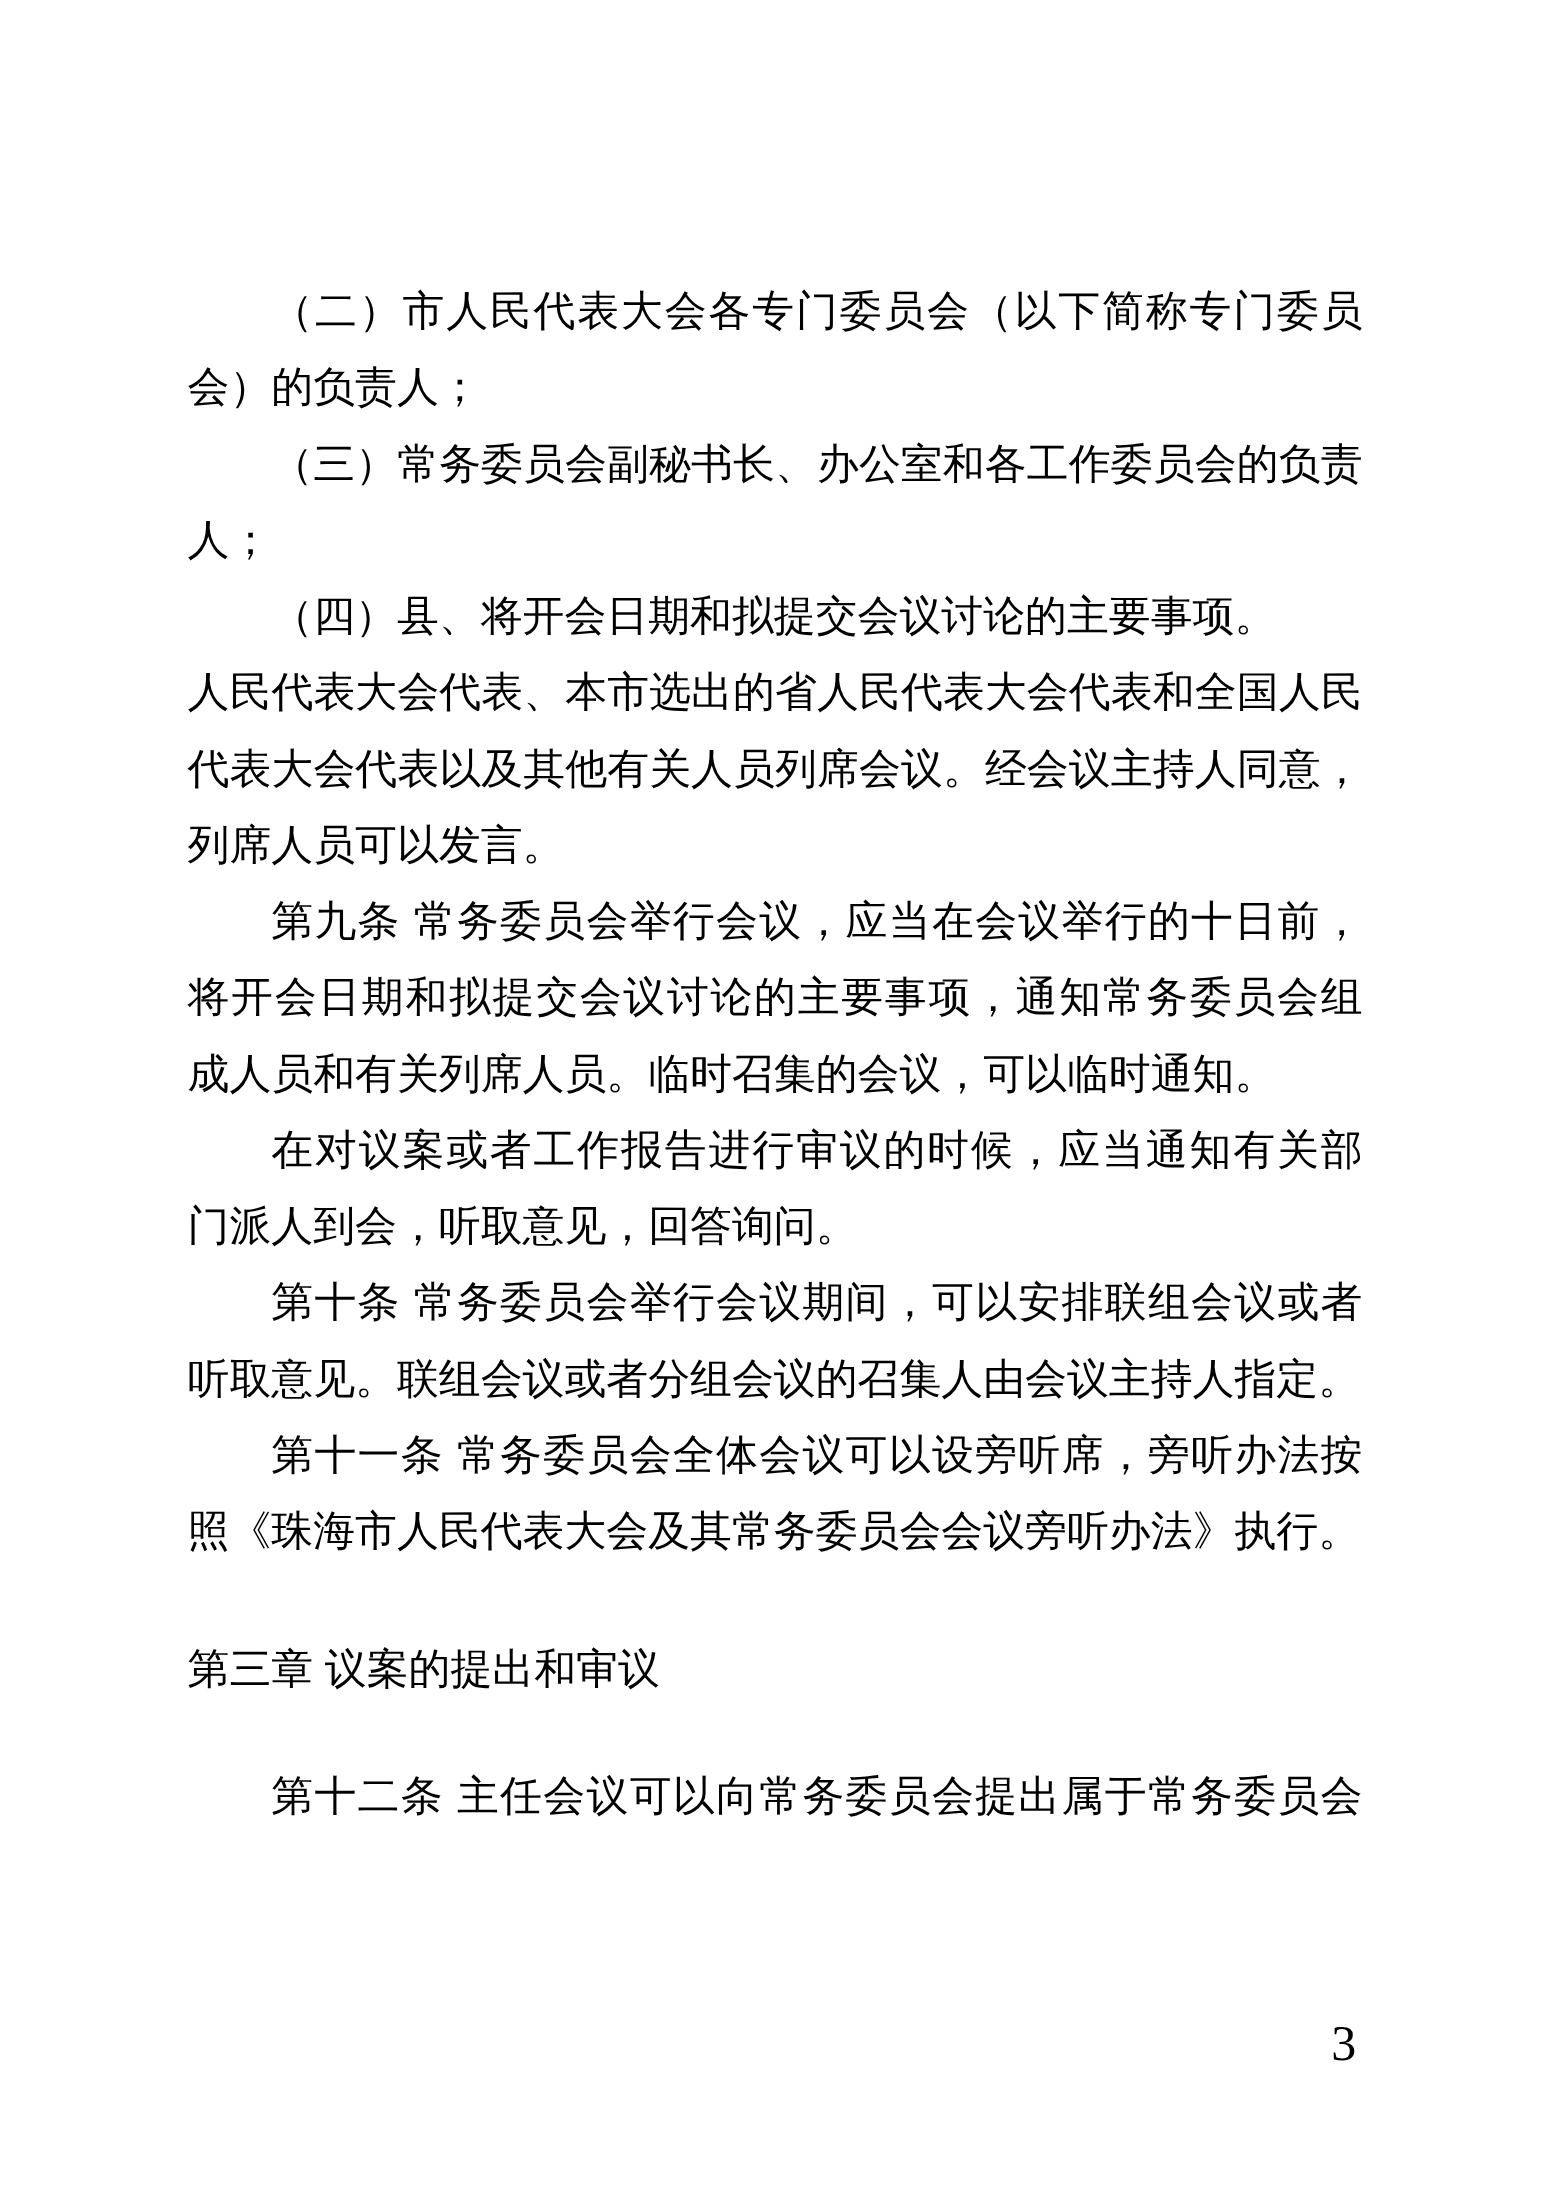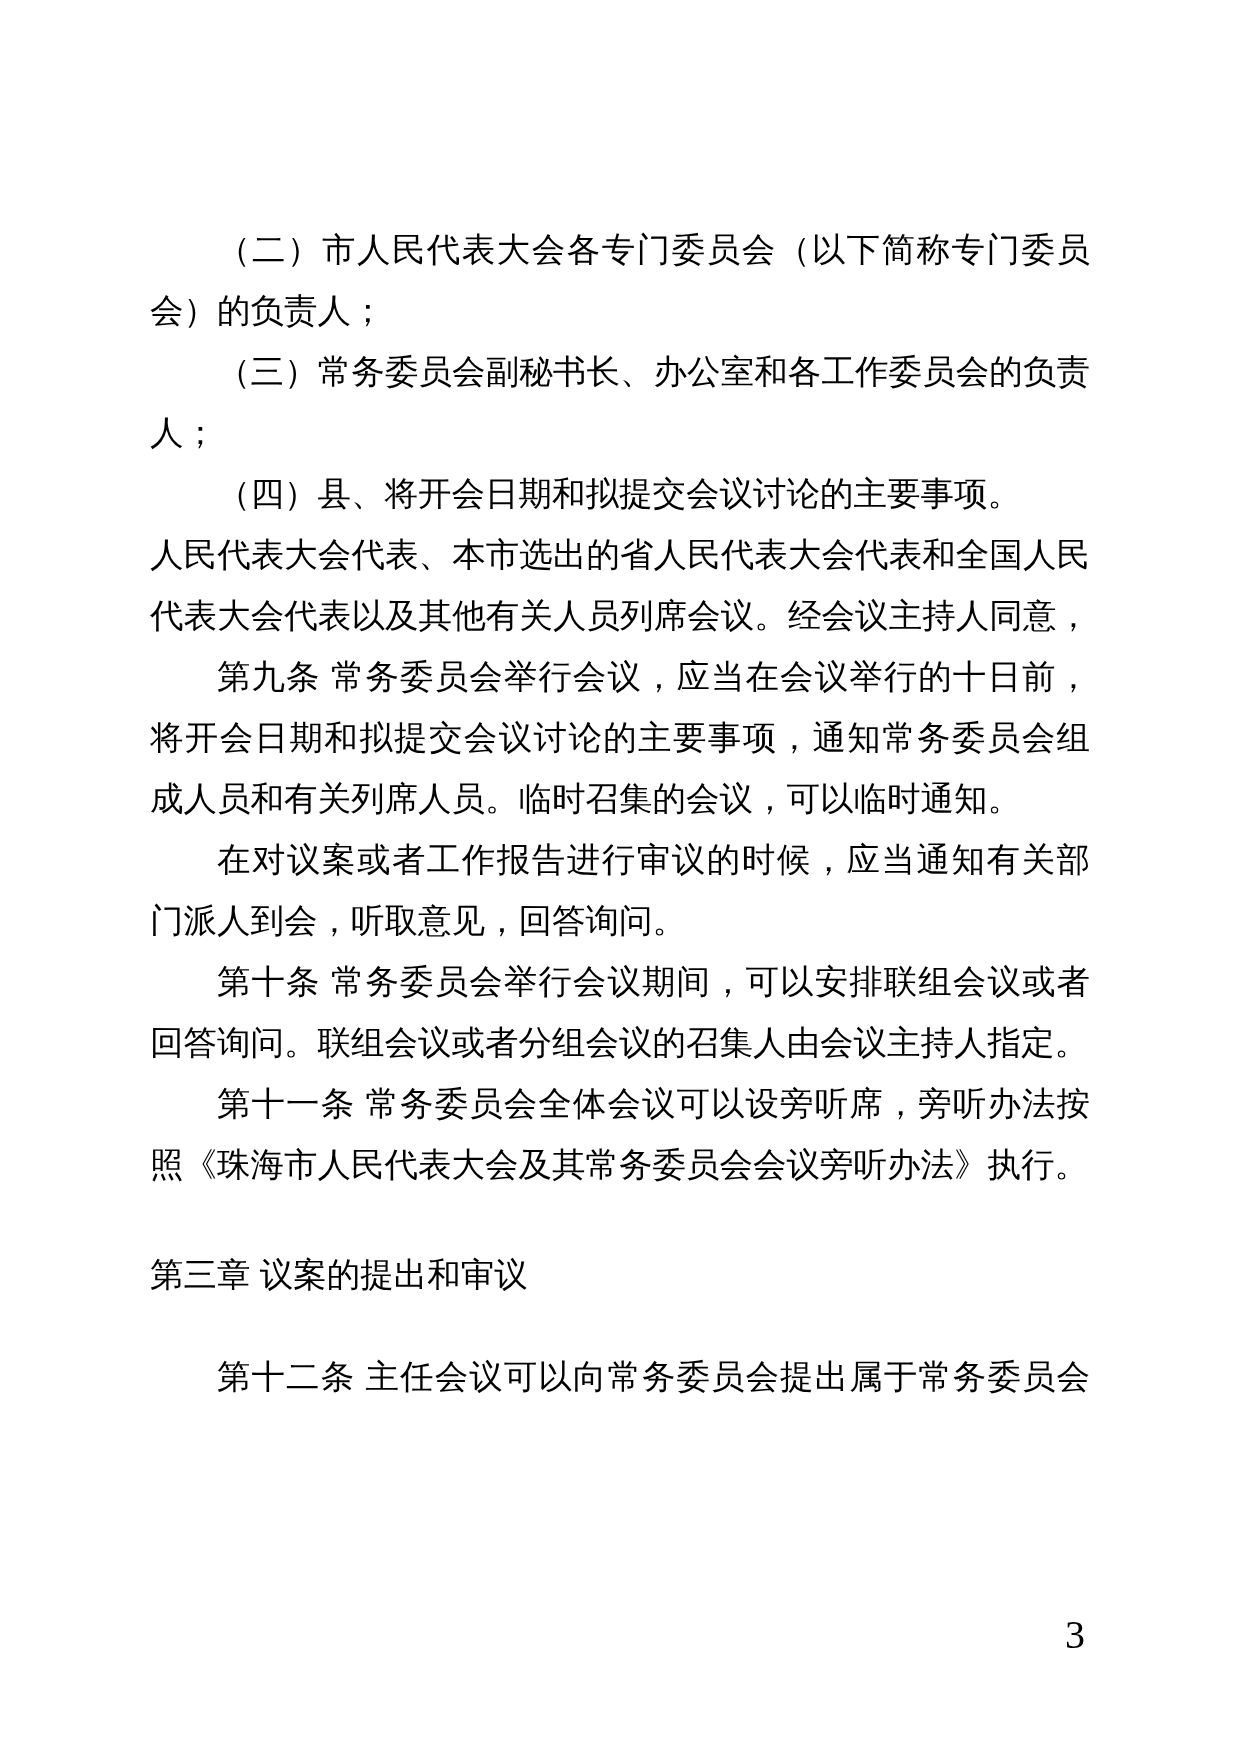--- a/index.html
+++ b/index.html
@@ -54,26 +54,27 @@
 
 <div class="page">
   <div class="body-text">
     <div class="ln indent stretch">（二）市人民代表大会各专门委员会（以下简称专门委员</div>
     <div class="ln plain">会）的负责人；</div>
     <div class="ln indent stretch">（三）常务委员会副秘书长、办公室和各工作委员会的负责</div>
     <div class="ln plain">人；</div>
     <div class="ln indent plain">（四）县、将开会日期和拟提交会议讨论的主要事项。</div>
     <div class="ln stretch">人民代表大会代表、本市选出的省人民代表大会代表和全国人民</div>
     <div class="ln stretch">代表大会代表以及其他有关人员列席会议。经会议主持人同意，</div>
+    <div class="ln plain">列席人员可以发言。</div>
     <div class="ln indent stretch">第九条 常务委员会举行会议，应当在会议举行的十日前，</div>
     <div class="ln stretch">将开会日期和拟提交会议讨论的主要事项，通知常务委员会组</div>
     <div class="ln plain">成人员和有关列席人员。临时召集的会议，可以临时通知。</div>
     <div class="ln indent stretch">在对议案或者工作报告进行审议的时候，应当通知有关部</div>
     <div class="ln plain">门派人到会，听取意见，回答询问。</div>
     <div class="ln indent stretch">第十条 常务委员会举行会议期间，可以安排联组会议或者</div>
-    <div class="ln plain">回答询问。联组会议或者分组会议的召集人由会议主持人指定。</div>
+    <div class="ln plain">听取意见。联组会议或者分组会议的召集人由会议主持人指定。</div>
     <div class="ln indent stretch">第十一条 常务委员会全体会议可以设旁听席，旁听办法按</div>
     <div class="ln plain">照《珠海市人民代表大会及其常务委员会会议旁听办法》执行。</div>
     <h2 class="chapter">第三章 议案的提出和审议</h2>
     <div class="ln indent stretch">第十二条 主任会议可以向常务委员会提出属于常务委员会</div>
   </div>
   <div class="page-number">3</div>
 </div>
 
 </body></html>

